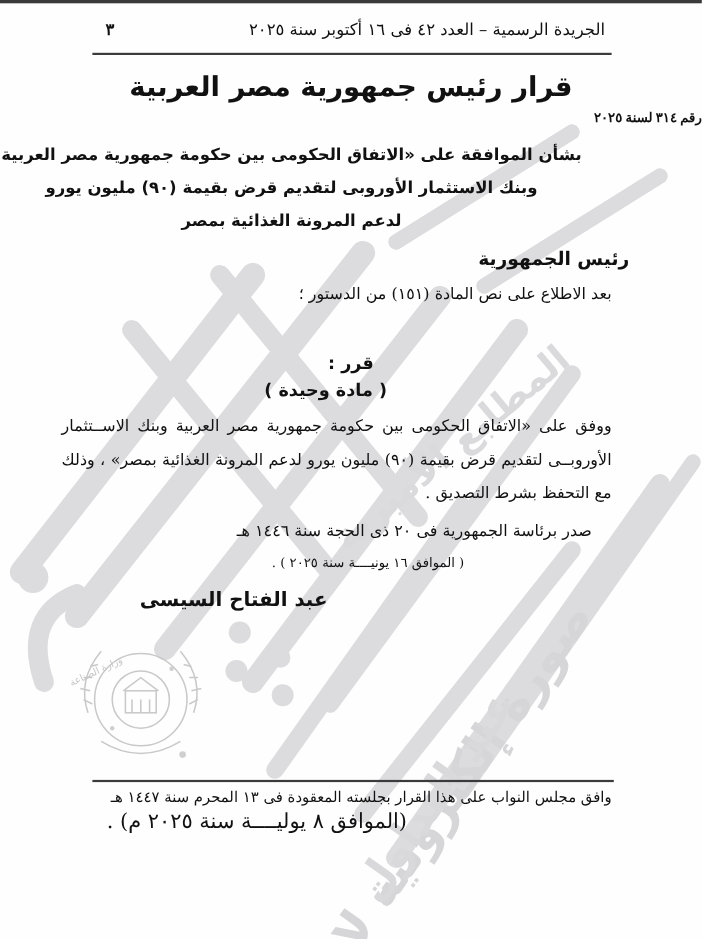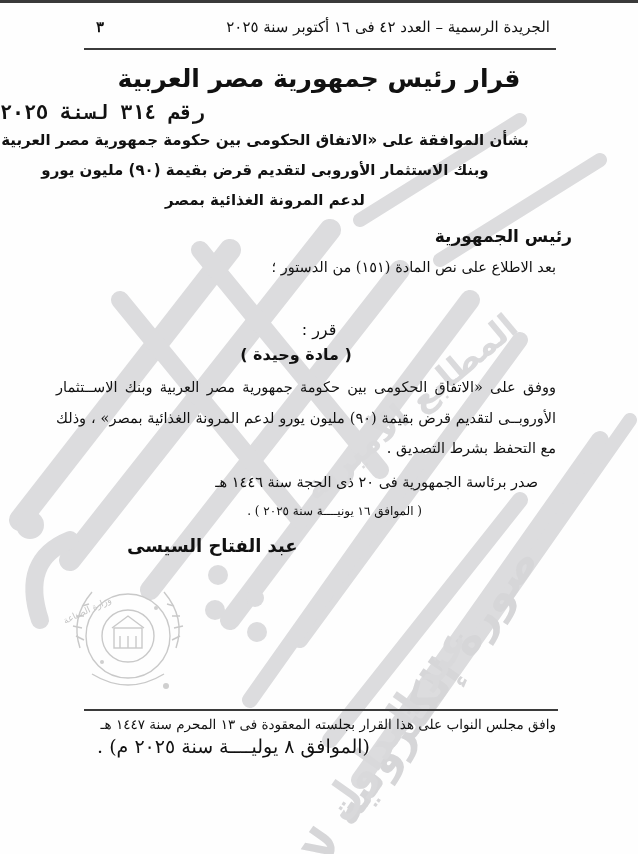--- a/index.html
+++ b/index.html
@@ -19,32 +19,32 @@
   .abs { position: absolute; }
 
   .page-header {
     position: absolute; left: 84px; top: 14px; width: 472px; height: 34px;
     border-bottom: 2px solid #3b3b3b; direction: rtl;
   }
   .header-title { position: absolute; right: 6px; top: 4px; font-size: 15px; font-family: "DejaVu Serif", serif; white-space: nowrap; }
   .header-page { position: absolute; left: 12px; top: 4px; font-size: 15px; font-weight: bold; }
 
   .title-main { left: 0; width: 638px; text-align: center; top: 64px; font-size: 25px; font-weight: bold; font-family: "DejaVu Sans", sans-serif; letter-spacing: -0.5px; }
-  .title-num  { left: 0; width: 638px; text-align: left; top: 100px; font-size: 20px; font-weight: bold; font-family: Liberation Mono, monospace; }
+  .title-num  { left: 0; width: 638px; text-align: right; top: 100px; font-size: 12px; font-weight: bold; font-family: Liberation Serif, serif; }
   .subject    { left: 0; width: 530px; text-align: center; font-size: 15px; font-weight: bold; font-family: "DejaVu Sans", sans-serif; line-height: 30px; }
   .subject.l1 { top: 125px; }
   .subject.l2 { top: 155px; }
   .subject.l3 { top: 185px; }
 
   .president { right: 66px; top: 226px; font-size: 17px; font-weight: bold; font-family: "DejaVu Sans", sans-serif; }
   .preamble { right: 82px; font-size: 14.5px; white-space: nowrap; }
   .preamble.p1 { top: 259px; }
   .preamble.p2 { top: 289px; }
 
-  .decided { left: 0; width: 638px; text-align: center; top: 320px; font-size: 16px; font-weight: normal; font-family: "DejaVu Sans", sans-serif; }
+  .decided { left: 0; width: 638px; text-align: center; top: 320px; font-size: 16px; font-weight: bold; font-family: "DejaVu Sans", sans-serif; }
   .article { left: 0; width: 592px; text-align: center; top: 345px; font-size: 16px; font-weight: bold; font-family: "DejaVu Sans", sans-serif; }
 
   .body-line { right: 82px; font-size: 14.5px; white-space: nowrap; }
   .body-line.b1 { top: 379px; right: 82px; width: 500px; text-align: justify; text-align-last: justify; }
   .body-line.b2 { top: 410px; right: 82px; width: 500px; text-align: justify; text-align-last: justify; }
   .body-line.b3 { top: 440px; right: 82px; }
 
   .issued { right: 100px; top: 474px; font-size: 14.5px; white-space: nowrap; }
   .issued-greg { right: 216px; top: 504px; font-size: 12px; white-space: nowrap; }
 

